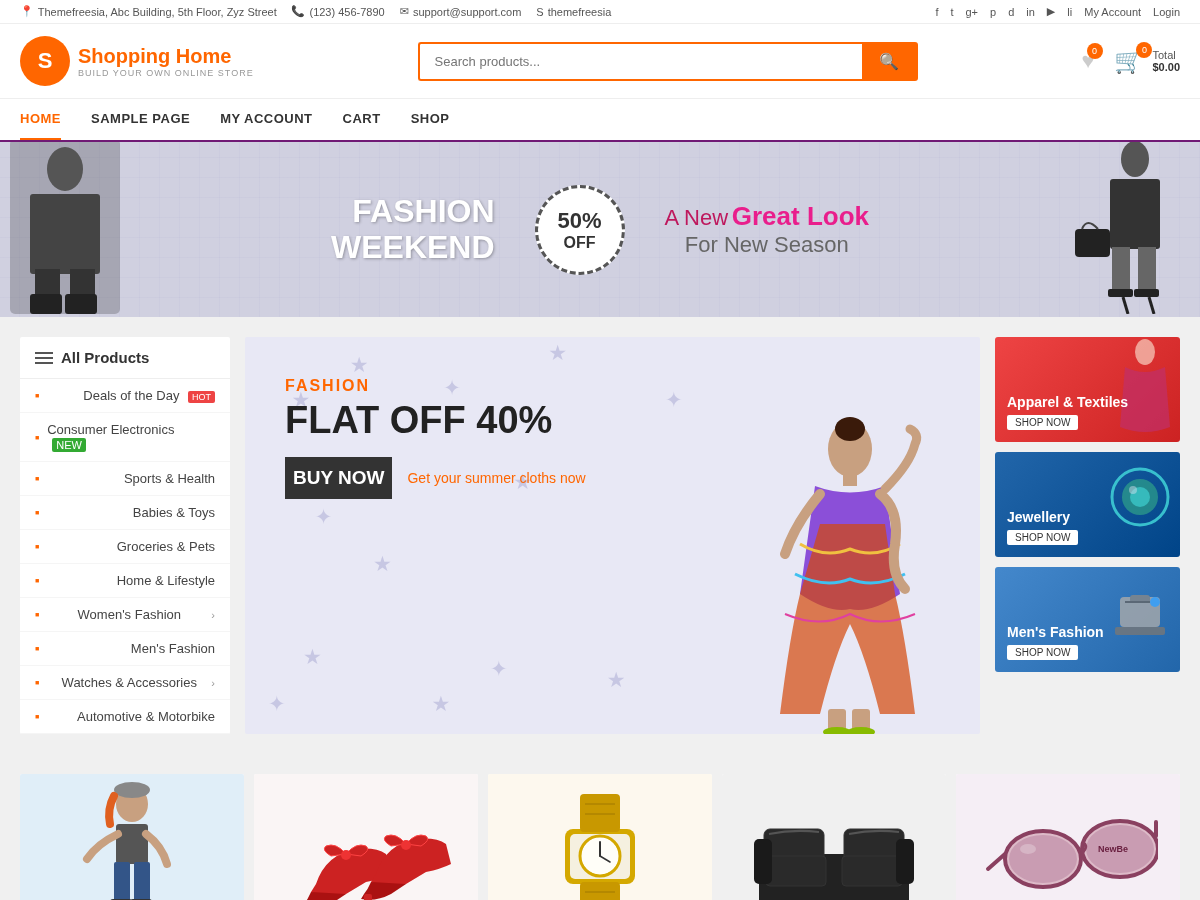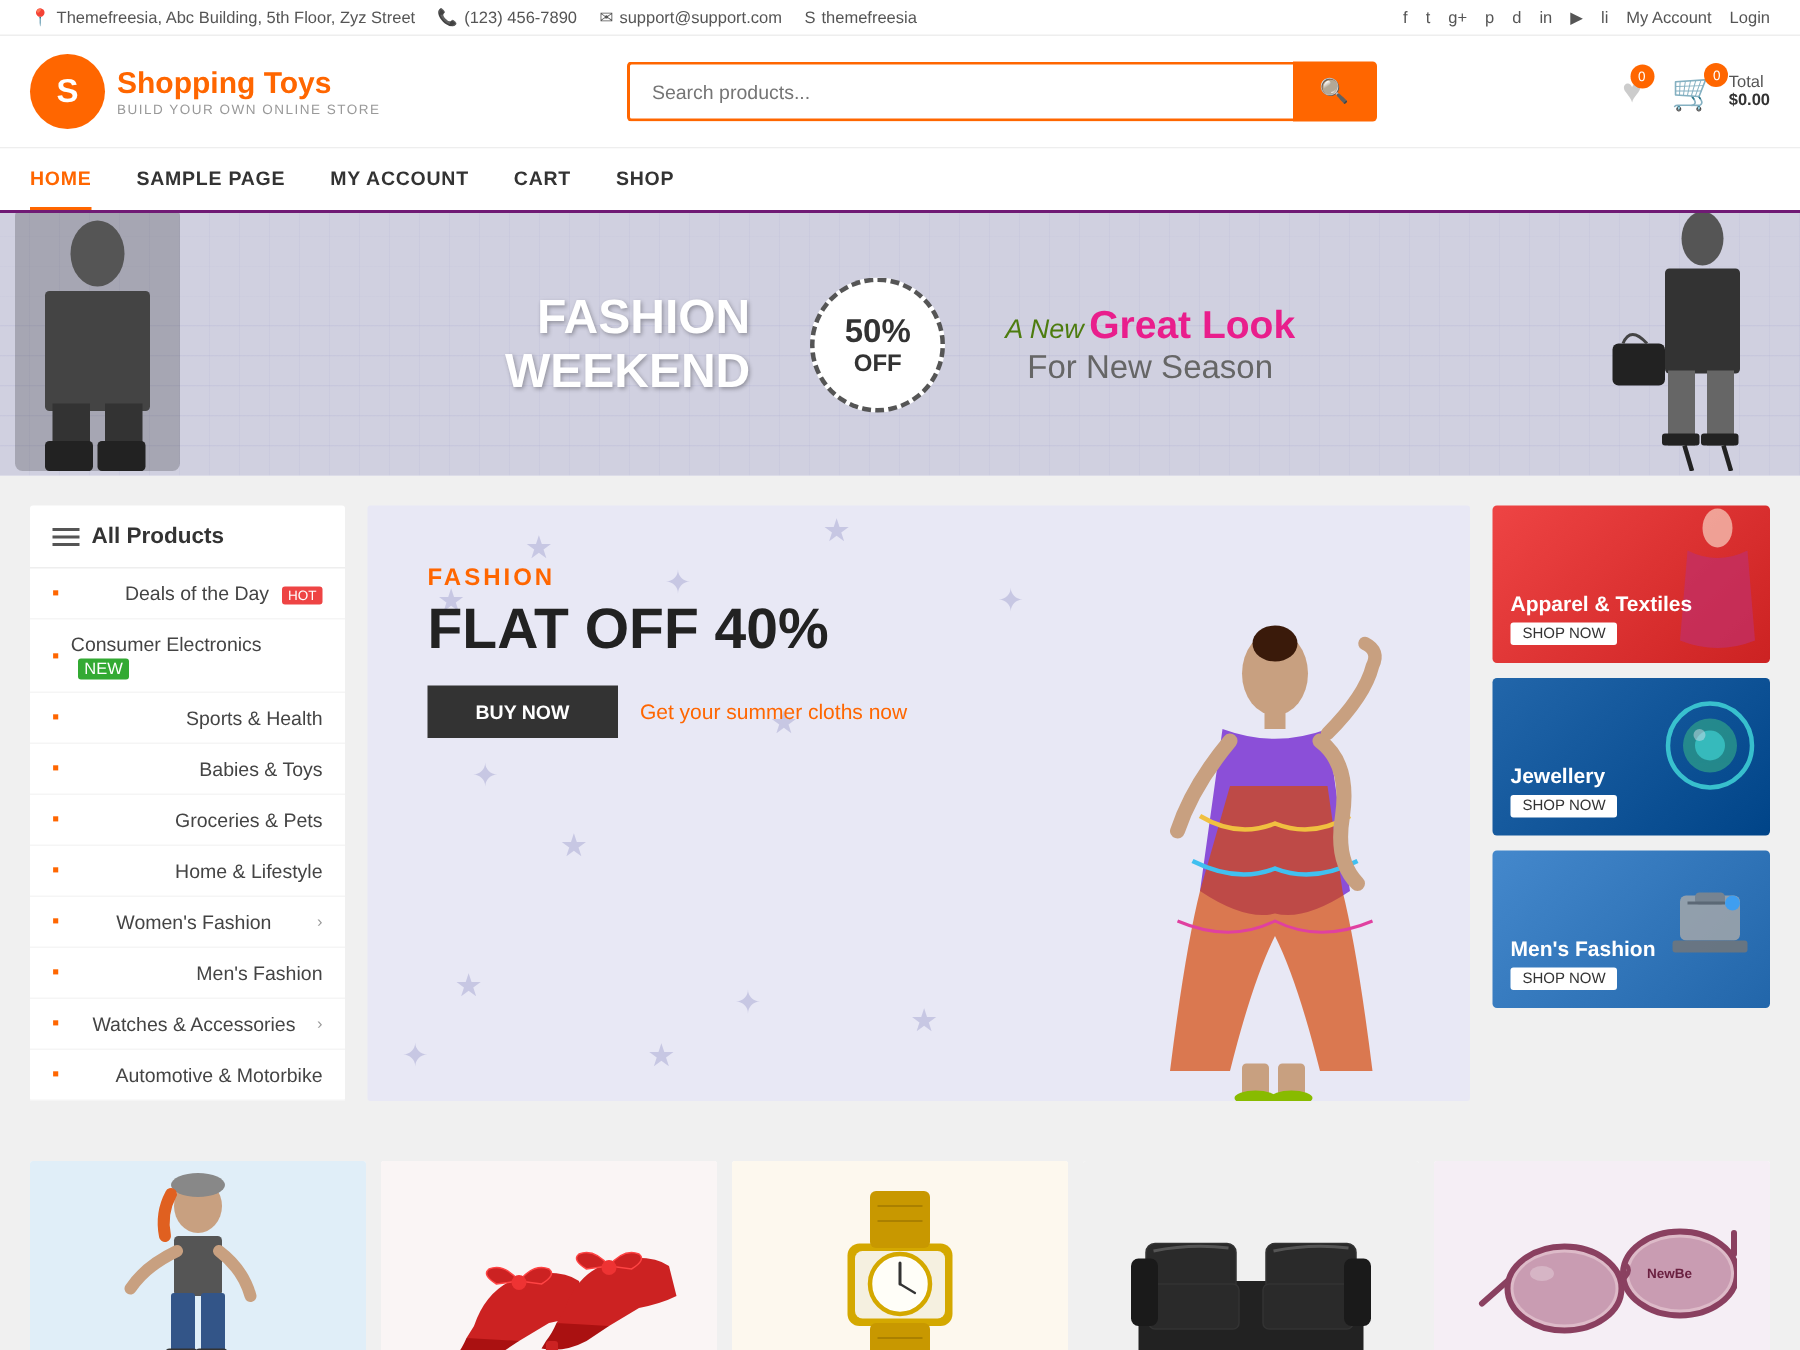--- a/index.html
+++ b/index.html
@@ -62,21 +62,21 @@
     .sidebar-menu li a .badge-hot { background: #e44; color: white; font-size: 9px; padding: 1px 4px; border-radius: 2px; margin-left: 5px; }
     .sidebar-menu li a .badge-new { background: #3a3; color: white; font-size: 11px; padding: 1px 4px; border-radius: 2px; margin-left: 5px; }
     .sidebar-menu li a .arrow { font-size: 11px; color: #999; }
 
     
     .center-promo { flex: 1; margin: 0 15px; background: #e8e8f5; border-radius: 2px; position: relative; overflow: hidden; min-height: 340px; display: flex; align-items: flex-start; padding: 40px 40px; }
     .promo-text { position: relative; z-index: 2; }
     .promo-fashion-label { color: #f60; font-size: 16px; font-weight: bold; letter-spacing: 2px; text-transform: uppercase; }
     .promo-title { font-size: 38px; font-weight: bold; color: #222; line-height: 1.1; margin: 5px 0; }
     .promo-actions { display: flex; align-items: center; gap: 15px; margin-top: 15px; }
-    .promo-buy-btn { background: #333; color: white; padding: 10px 32px; font-weight: bold; font-size: 13px; border: none; cursor: pointer; }
+    .promo-buy-btn { background: #333; color: white; padding: 10px 8px; font-weight: bold; font-size: 19px; border: none; cursor: pointer; }
     .promo-tagline { color: #f60; font-size: 14px; }
     .promo-model { position: absolute; right: 20px; bottom: 0; width: 220px; height: 320px; display: flex; align-items: flex-end; justify-content: center; }
 
     
     .right-panels { width: 185px; display: flex; flex-direction: column; gap: 10px; }
     .right-panel { border-radius: 3px; overflow: hidden; height: 105px; display: flex; align-items: flex-end; justify-content: flex-start; padding: 12px; position: relative; cursor: pointer; }
     .right-panel-1 { background: linear-gradient(135deg, #e44, #c22); }
     .right-panel-2 { background: linear-gradient(135deg, #26a, #048); }
     .right-panel-3 { background: linear-gradient(135deg, #48c, #26a); }
     .right-panel-text { position: relative; z-index: 2; }
@@ -132,21 +132,21 @@
     <a href="#">Login</a>
   </div>
 </div>
 
 <div class="header">
   <div class="logo">
     <div class="logo-icon">
       <span>S</span>
     </div>
     <div class="logo-text">
-      <span class="logo-title">Shopping Toys</span>
+      <span class="logo-title">Shopping Home</span>
       <span class="logo-sub">BUILD YOUR OWN ONLINE STORE</span>
     </div>
   </div>
 
   <div class="search-bar">
     <input type="text" placeholder="Search products..." style="">
     <button>🔍</button>
   </div>
 
   <div class="header-right">
@@ -195,21 +195,21 @@
   <div class="banner-content">
     <div class="banner-text-left">
       <div class="headline">FASHION<br>WEEKEND</div>
     </div>
     <div class="banner-circle">
       <span class="pct">50%</span>
       <span class="off">OFF</span>
     </div>
     <div class="banner-text-right">
       <div>
-        <span style="font-size:18px;color:#4d7c0f;font-style:italic;">A New</span>
+        <span style="font-size:22px;color:#be185d;">A New</span>
         <span style="font-size:26px;font-weight:bold;color:#e91e8c;">Great Look</span>
       </div>
       <div style="font-size:22px;color:#666;text-align:center;">For New Season</div>
     </div>
   </div>
 
   <div class="silhouette-right">
     <svg width="130" height="175" viewBox="0 0 130 175">
       <ellipse cx="65" cy="20" rx="14" ry="18" fill="#555"></ellipse>
       <rect x="40" y="40" width="50" height="70" fill="#333" rx="3"></rect>

